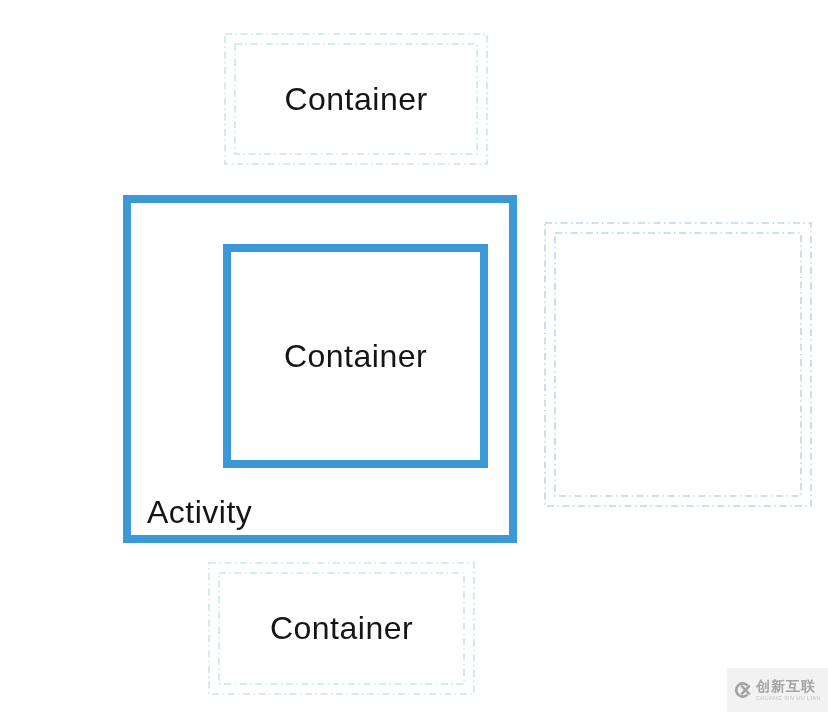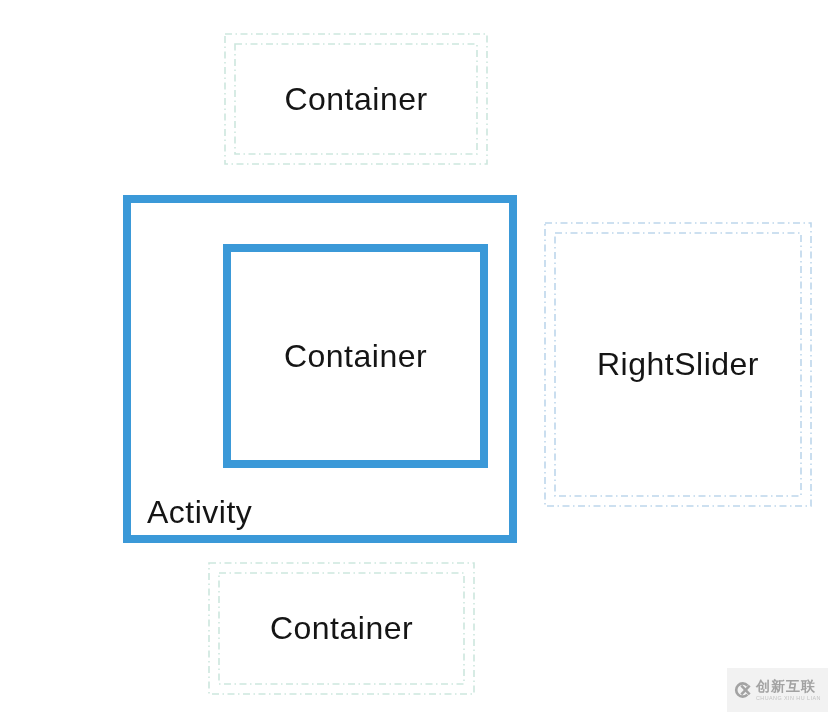--- a/index.html
+++ b/index.html
@@ -85,21 +85,20 @@
 
   <div class="box solidbox" id="activity-container">
     <div class="label">Container</div>
   </div>
 
   <div class="box dashbox" id="right-slider">
     <svg class="blue-dash" width="268" height="285">
       <rect x="1" y="1" width="266" height="283"></rect>
       <rect x="11" y="11" width="246" height="263"></rect>
     </svg>
-    <div class="label">RightSlider</div>
   </div>
 
   <div class="box dashbox" id="bottom-container">
     <svg class="teal-dash" width="267" height="133">
       <rect x="1" y="1" width="265" height="131"></rect>
       <rect x="11" y="11" width="245" height="111"></rect>
     </svg>
     <div class="label">Container</div>
   </div>
 

